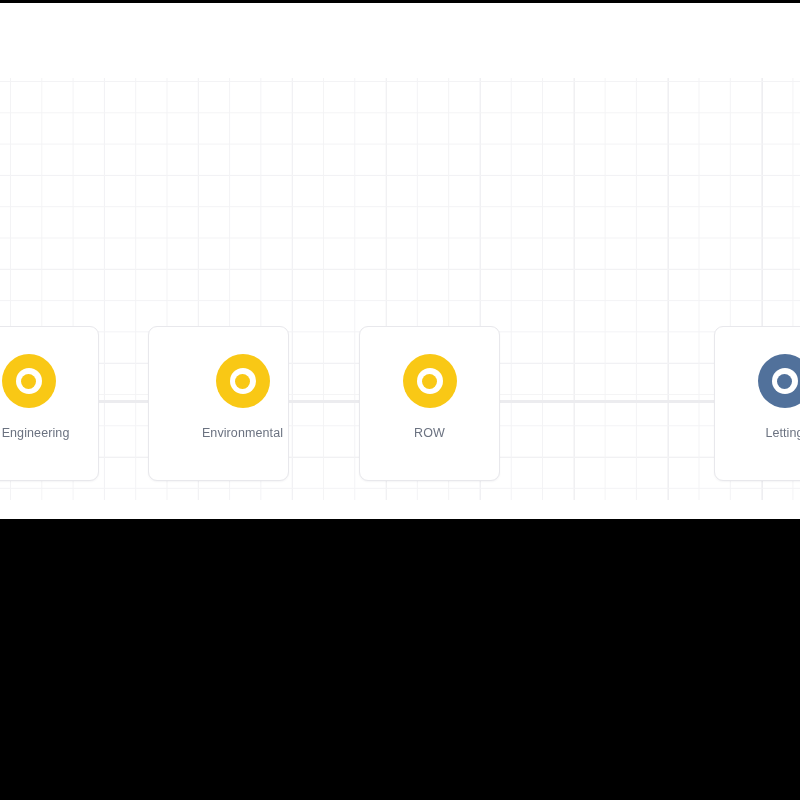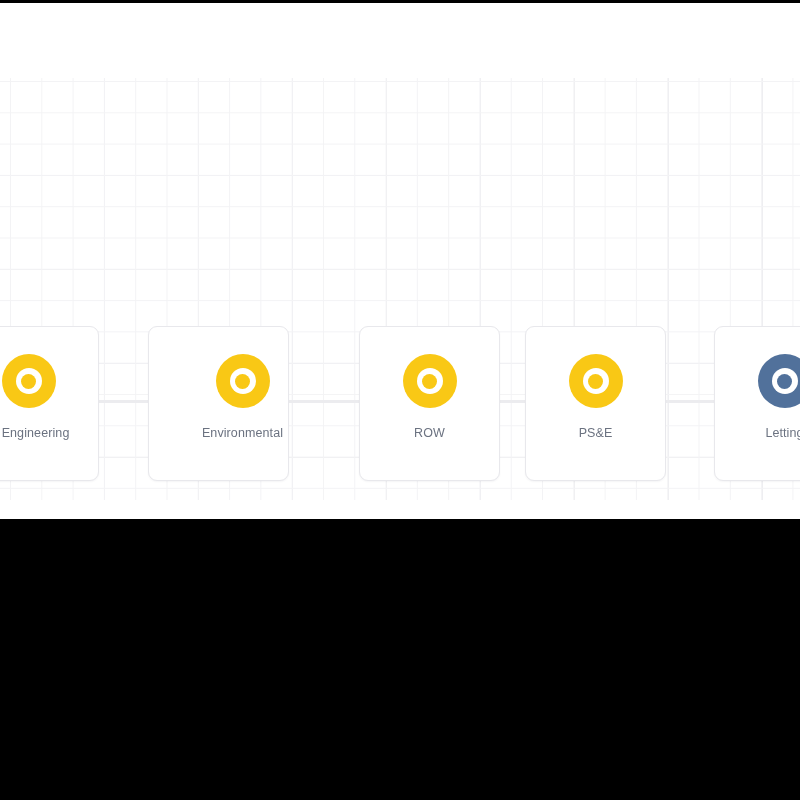--- a/index.html
+++ b/index.html
@@ -173,28 +173,20 @@
 
         <div class="node-card pos-2">
           <div class="status-icon tone-yellow">
             <div class="ring-hole">
               <div class="ring-core"></div>
             </div>
           </div>
           <div class="node-label">ROW</div>
         </div>
 
-        <div class="node-card pos-3">
-          <div class="status-icon tone-yellow">
-            <div class="ring-hole">
-              <div class="ring-core"></div>
-            </div>
-          </div>
-          <div class="node-label">PS&amp;E</div>
-        </div>
 
         <div class="node-card pos-4">
           <div class="status-icon tone-blue">
             <div class="ring-hole">
               <div class="ring-core"></div>
             </div>
           </div>
           <div class="node-label">Letting</div>
         </div>
 

